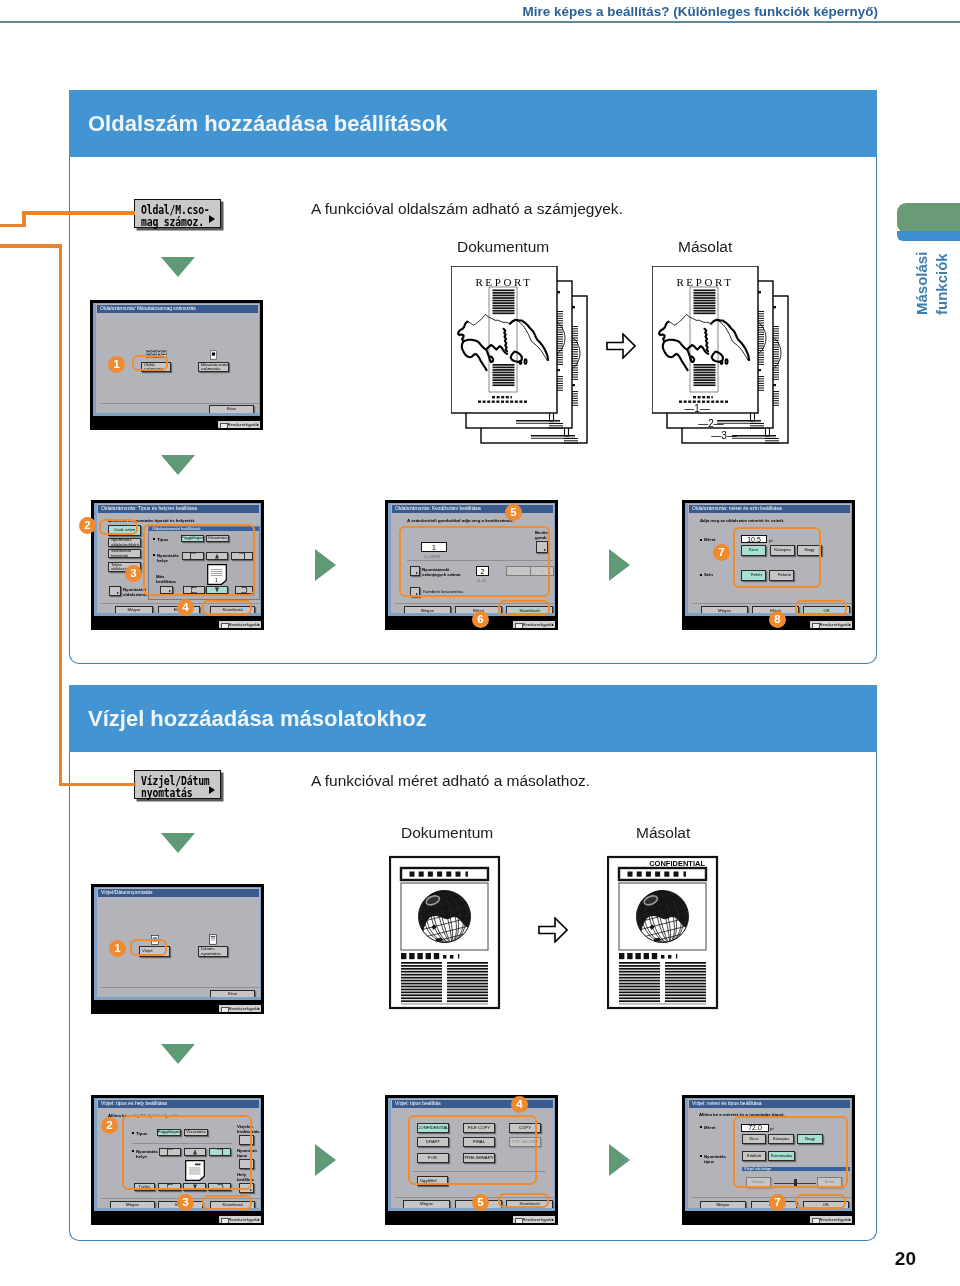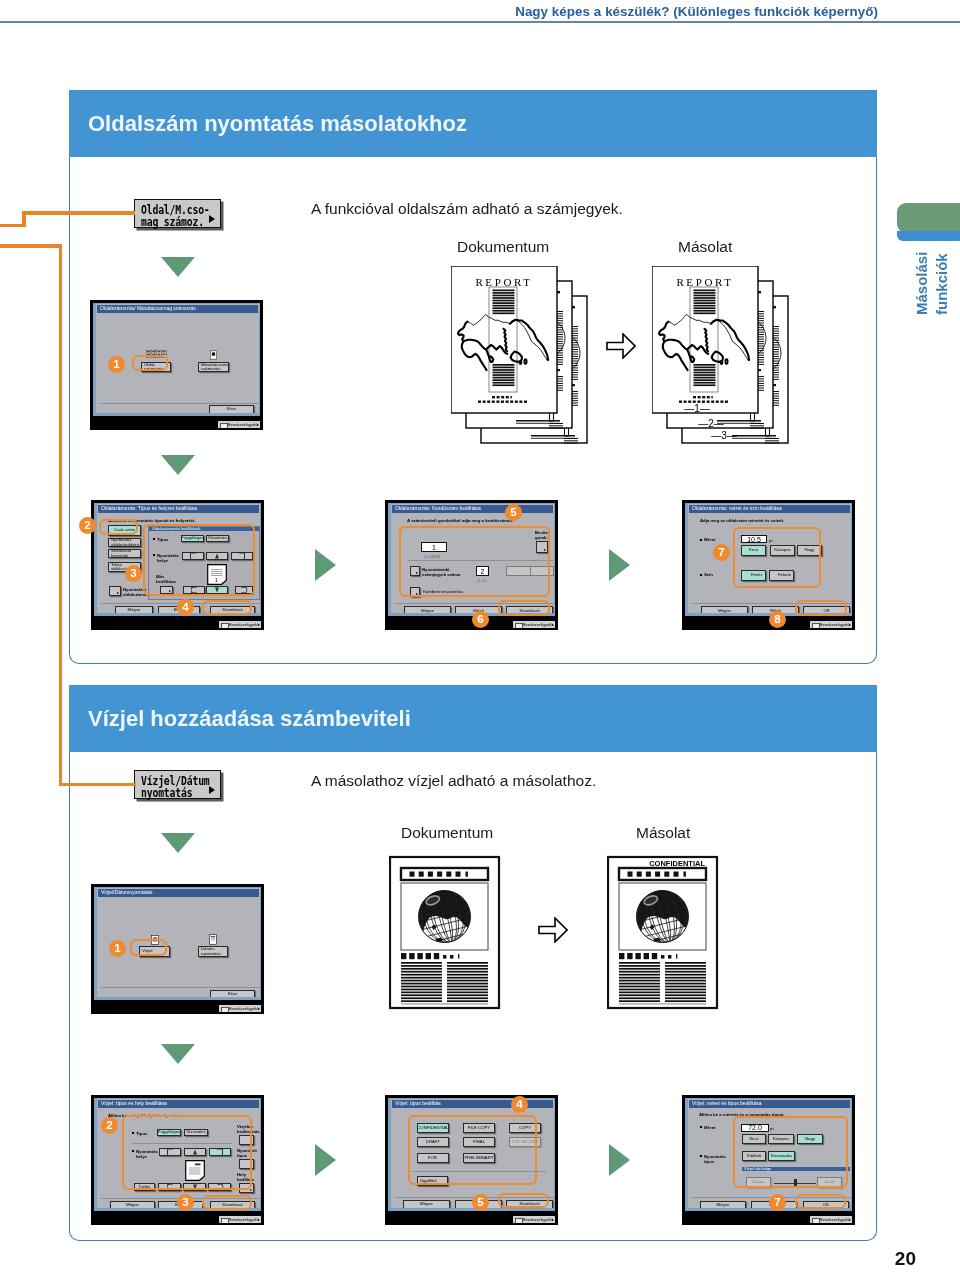--- a/index.html
+++ b/index.html
@@ -89,37 +89,37 @@
            border:1px solid #333;border-radius:50%;border-right-color:transparent;}
   .sb i.ar5{border-left-color:transparent;border-right-color:#333;}
   .sb i.ar6{left:50%;top:50%;transform:translate(-50%,-50%);width:0;height:0;
            border-left:2.5px solid transparent;border-right:2.5px solid transparent;border-top:5px solid #333;}
 
   .docimg{position:absolute;}
 </style>
 </head>
 <body>
 
-<div class="abs" id="run-head">Nagy képes a készülék? (Különleges funkciók képernyő)</div>
+<div class="abs" id="run-head">Mire képes a beállítás? (Különleges funkciók képernyő)</div>
 <div class="abs" id="run-rule"></div>
 <div class="abs" id="pagenum">20</div>
 
 <div class="abs" id="tab-green"></div>
 <div class="abs" id="tab-blue"></div>
 <div class="abs" id="tab-text">Másolási funkciók</div>
 
 <div class="abs orange" style="left:22px;top:211px;width:113px;height:3.5px;"></div>
 <div class="abs orange" style="left:22px;top:211px;width:3.5px;height:16px;"></div>
 <div class="abs orange" style="left:0px;top:223.5px;width:25.5px;height:3.5px;"></div>
 <div class="abs orange" style="left:0px;top:244px;width:62px;height:3.5px;"></div>
 <div class="abs orange" style="left:58.5px;top:244px;width:3.5px;height:542px;"></div>
 <div class="abs orange" style="left:58.5px;top:782.5px;width:77px;height:3.5px;"></div>
 
 <div class="abs sec-head" style="top:90px;">
-  <div class="t">Oldalszám nyomtatás másolatokhoz</div>
+  <div class="t">Oldalszám hozzáadása beállítások</div>
 </div>
 <div class="abs sec-body" style="top:157px;height:507px;"></div>
 
 <div class="abs kbtn" style="left:134px;top:199px;width:87px;height:29px;">
   <div class="l" style="top:3px;">Oldal/M.cso-</div>
   <div class="l" style="top:15px;">mag számoz.</div>
   <div class="tri"></div>
 </div>
 
 <div class="abs intro" style="left:311px;top:200px;">A funkcióval oldalszám adható a számjegyek.</div>
@@ -600,31 +600,31 @@
       <i></i>
     </div>
   </div>
   <div class="hl" style="left:51px;top:27px;width:88px;height:61px;"></div>
   <div class="hl" style="left:113px;top:100px;width:52px;height:16px;"></div>
   <div class="badge" style="left:31px;top:44px;">7</div>
   <div class="badge" style="left:87px;top:111px;">8</div>
 </div>
 
 <div class="abs sec-head" style="top:685px;">
-  <div class="t">Vízjel hozzáadása számbeviteli</div>
+  <div class="t">Vízjel hozzáadása másolatokhoz</div>
 </div>
 <div class="abs sec-body" style="top:752px;height:489px;"></div>
 
 <div class="abs kbtn" style="left:134px;top:770px;width:87px;height:29px;">
   <div class="l" style="top:3px;">Vízjel/Dátum</div>
   <div class="l" style="top:15px;">nyomtatás</div>
   <div class="tri"></div>
 </div>
 
-<div class="abs intro" style="left:311px;top:772px;">A másolathoz vízjel adható a másolathoz.</div>
+<div class="abs intro" style="left:311px;top:772px;">A funkcióval méret adható a másolathoz.</div>
 <div class="abs dclab" style="left:401px;top:824px;">Dokumentum</div>
 <div class="abs dclab" style="left:636px;top:824px;">Másolat</div>
 
 <div class="abs tri-down" style="left:161px;top:833px;"></div>
 <div class="abs tri-down" style="left:161px;top:1044px;"></div>
 
 <svg class="docimg" style="left:389px;top:854px;" width="112" height="156" viewBox="-1 -3 112 156">
     <rect x="0" y="0" width="109" height="151" fill="#fff" stroke="#111" stroke-width="2.2"></rect>
     <rect x="11" y="11" width="87" height="12" fill="#fff" stroke="#111" stroke-width="2.4"></rect>
     <rect x="19.5" y="14.5" width="5.0" height="5.2" fill="#111"></rect>

